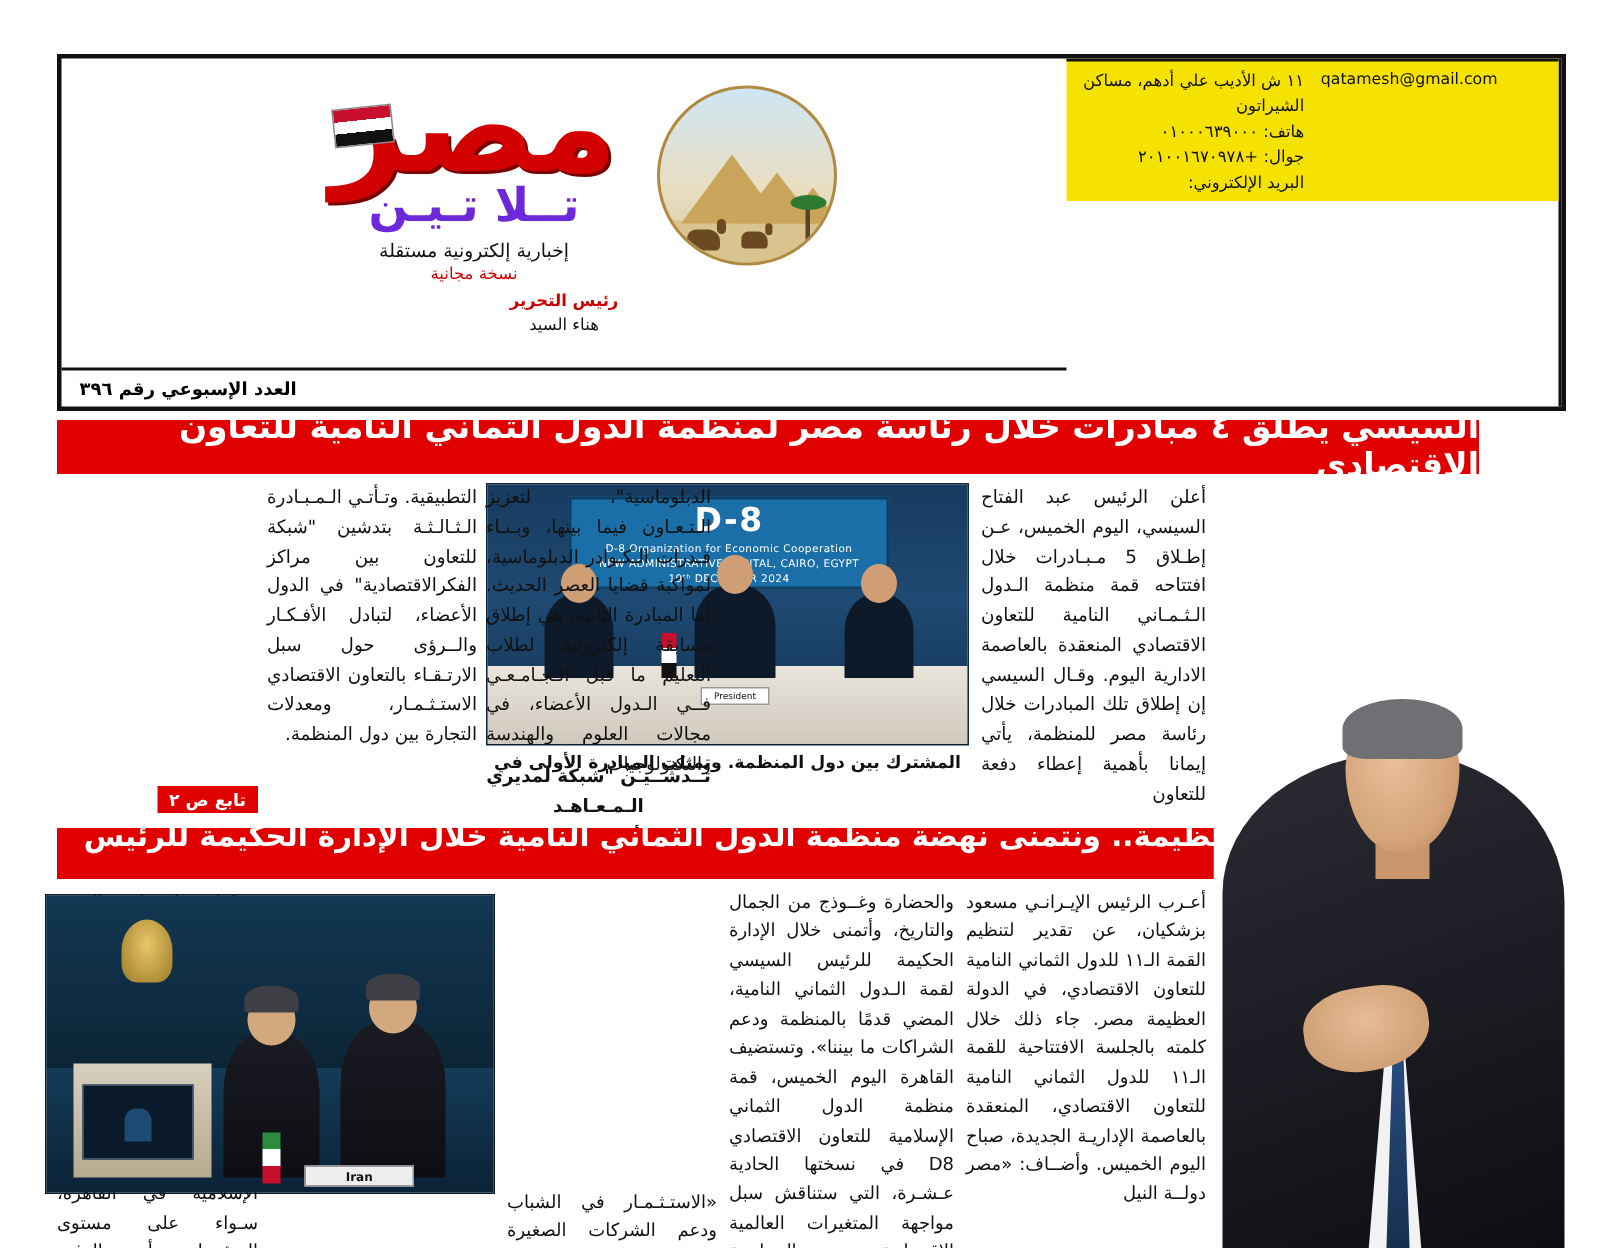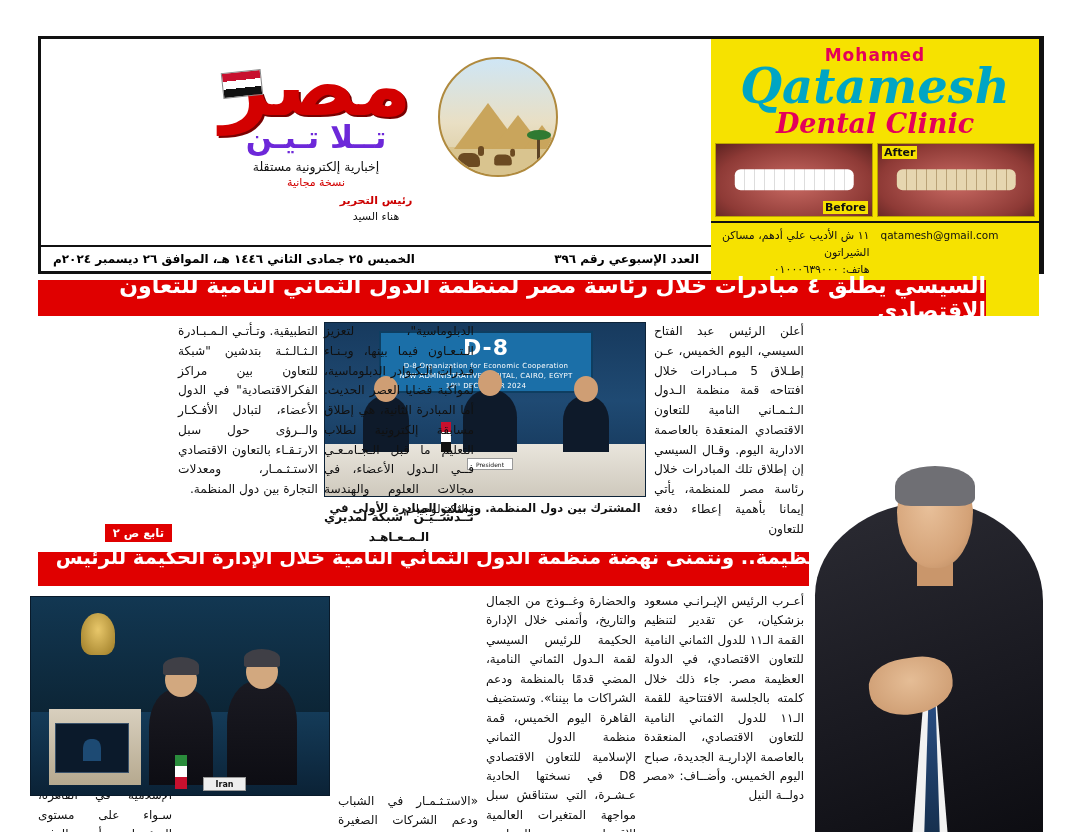--- a/index.html
+++ b/index.html
@@ -326,21 +326,21 @@
     content:""; position:absolute; left:50%; top:-26px; transform:translateX(-50%);
     width:32px; height:34px; border-radius:50%; background:#d2a87f;
   }
   .iran-man:after{
     content:""; position:absolute; left:50%; top:-32px; transform:translateX(-50%);
     width:36px; height:18px; border-radius:50% 50% 10% 10%; background:#3f3f46;
   }
   .iran-man.m1 { left: 118px; }
   .iran-man.m2 { left: 196px; height: 104px; width: 70px; }
   .iran-plate {
-    position:absolute; bottom: 4px; left: 172px; width: 43px; height: 14px;
+    position:absolute; bottom: 4px; left: 172px; width: 73px; height: 14px;
     background:#eee; border:1px solid #999; font-size:8px; color:#111;
     text-align:center; line-height:14px; font-weight:bold;
   }
   .iran-flag {
     position:absolute; bottom: 6px; left: 144px; width: 12px; height: 34px;
     background: linear-gradient(#2a8c3c 0 33%, #fff 33% 66%, #c8102e 66% 100%);
   }
   .gold-emblem {
     position:absolute; left: 50px; top: 16px; width: 34px; height: 42px;
     background: radial-gradient(ellipse at 50% 40%, #e8c76a, #9b7a25);
@@ -372,43 +372,25 @@
           <span class="camel"></span>
             <span class="camel camel2"></span>
           <span class="palm"></span>
         </div>
       </div>
       <div class="editor-block">
         <span class="lbl">رئيس التحرير</span><br>
         <span>هناء السيد</span>
       </div>
       <div class="mast-bottom">
-        <span>الخميس ٢٥ جمادى الثاني ١٤٤٦ هـ، الموافق ٢٦ ديسمبر ٢٠٢٤م</span>
         <span>العدد الإسبوعي رقم ٣٩٦</span>
       </div>
     </div>
 
     <div class="mast-col mast-left">
-      <div class="ad-yellow">
-        <div class="ad-brand">
-          <div class="ad-moh">Mohamed</div>
-          <div class="ad-qat">Qatamesh</div>
-          <div class="ad-dent">Dental Clinic</div>
-        </div>
-        <div class="ad-photos">
-          <div class="ad-photo after">
-            <span class="teeth"></span>
-            <span class="ad-cap l">After</span>
-          </div>
-          <div class="ad-photo">
-            <span class="teeth"></span>
-            <span class="ad-cap r">Before</span>
-          </div>
-        </div>
-      </div>
       <div class="ad-contact">
         <div class="col">
           <div>١١ ش الأديب علي أدهم، مساكن الشيراتون</div>
           <div>
             <span>هاتف:</span>
             <span>٠١٠٠٠٦٣٩٠٠٠</span>
           </div>
           <div>
             <span>جوال:</span>
             <span>+٢٠١٠٠١٦٧٠٩٧٨</span>

